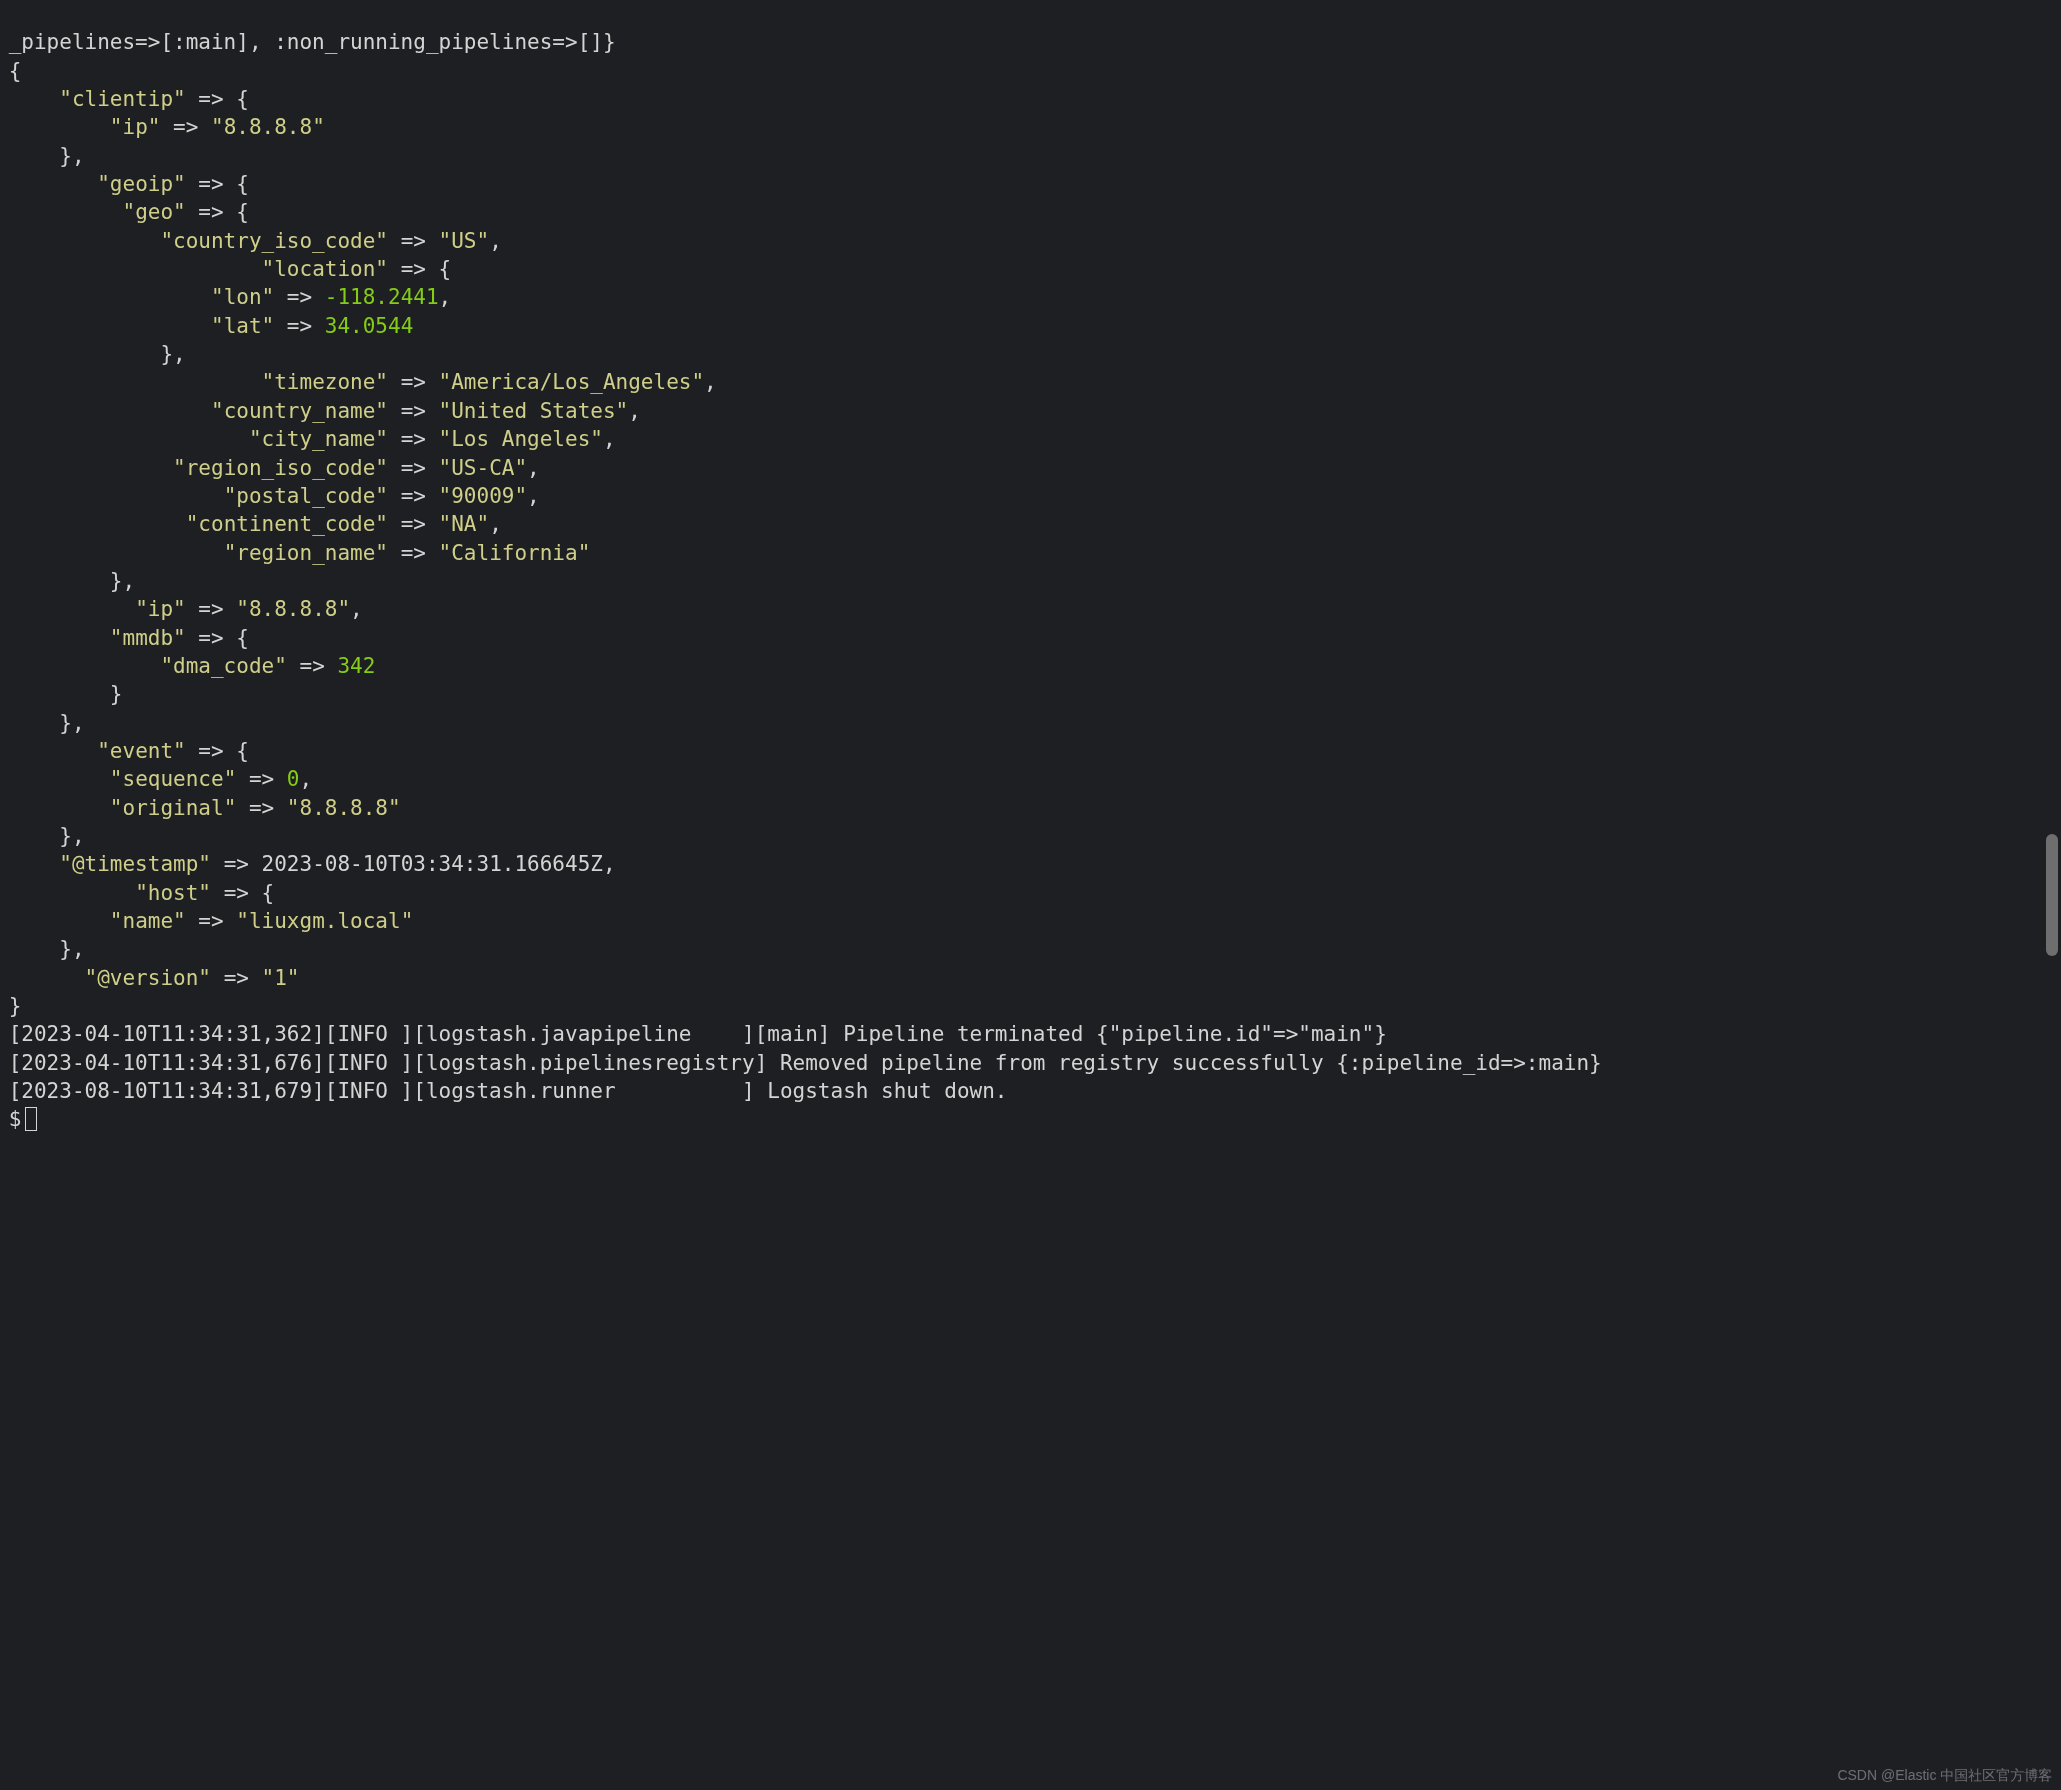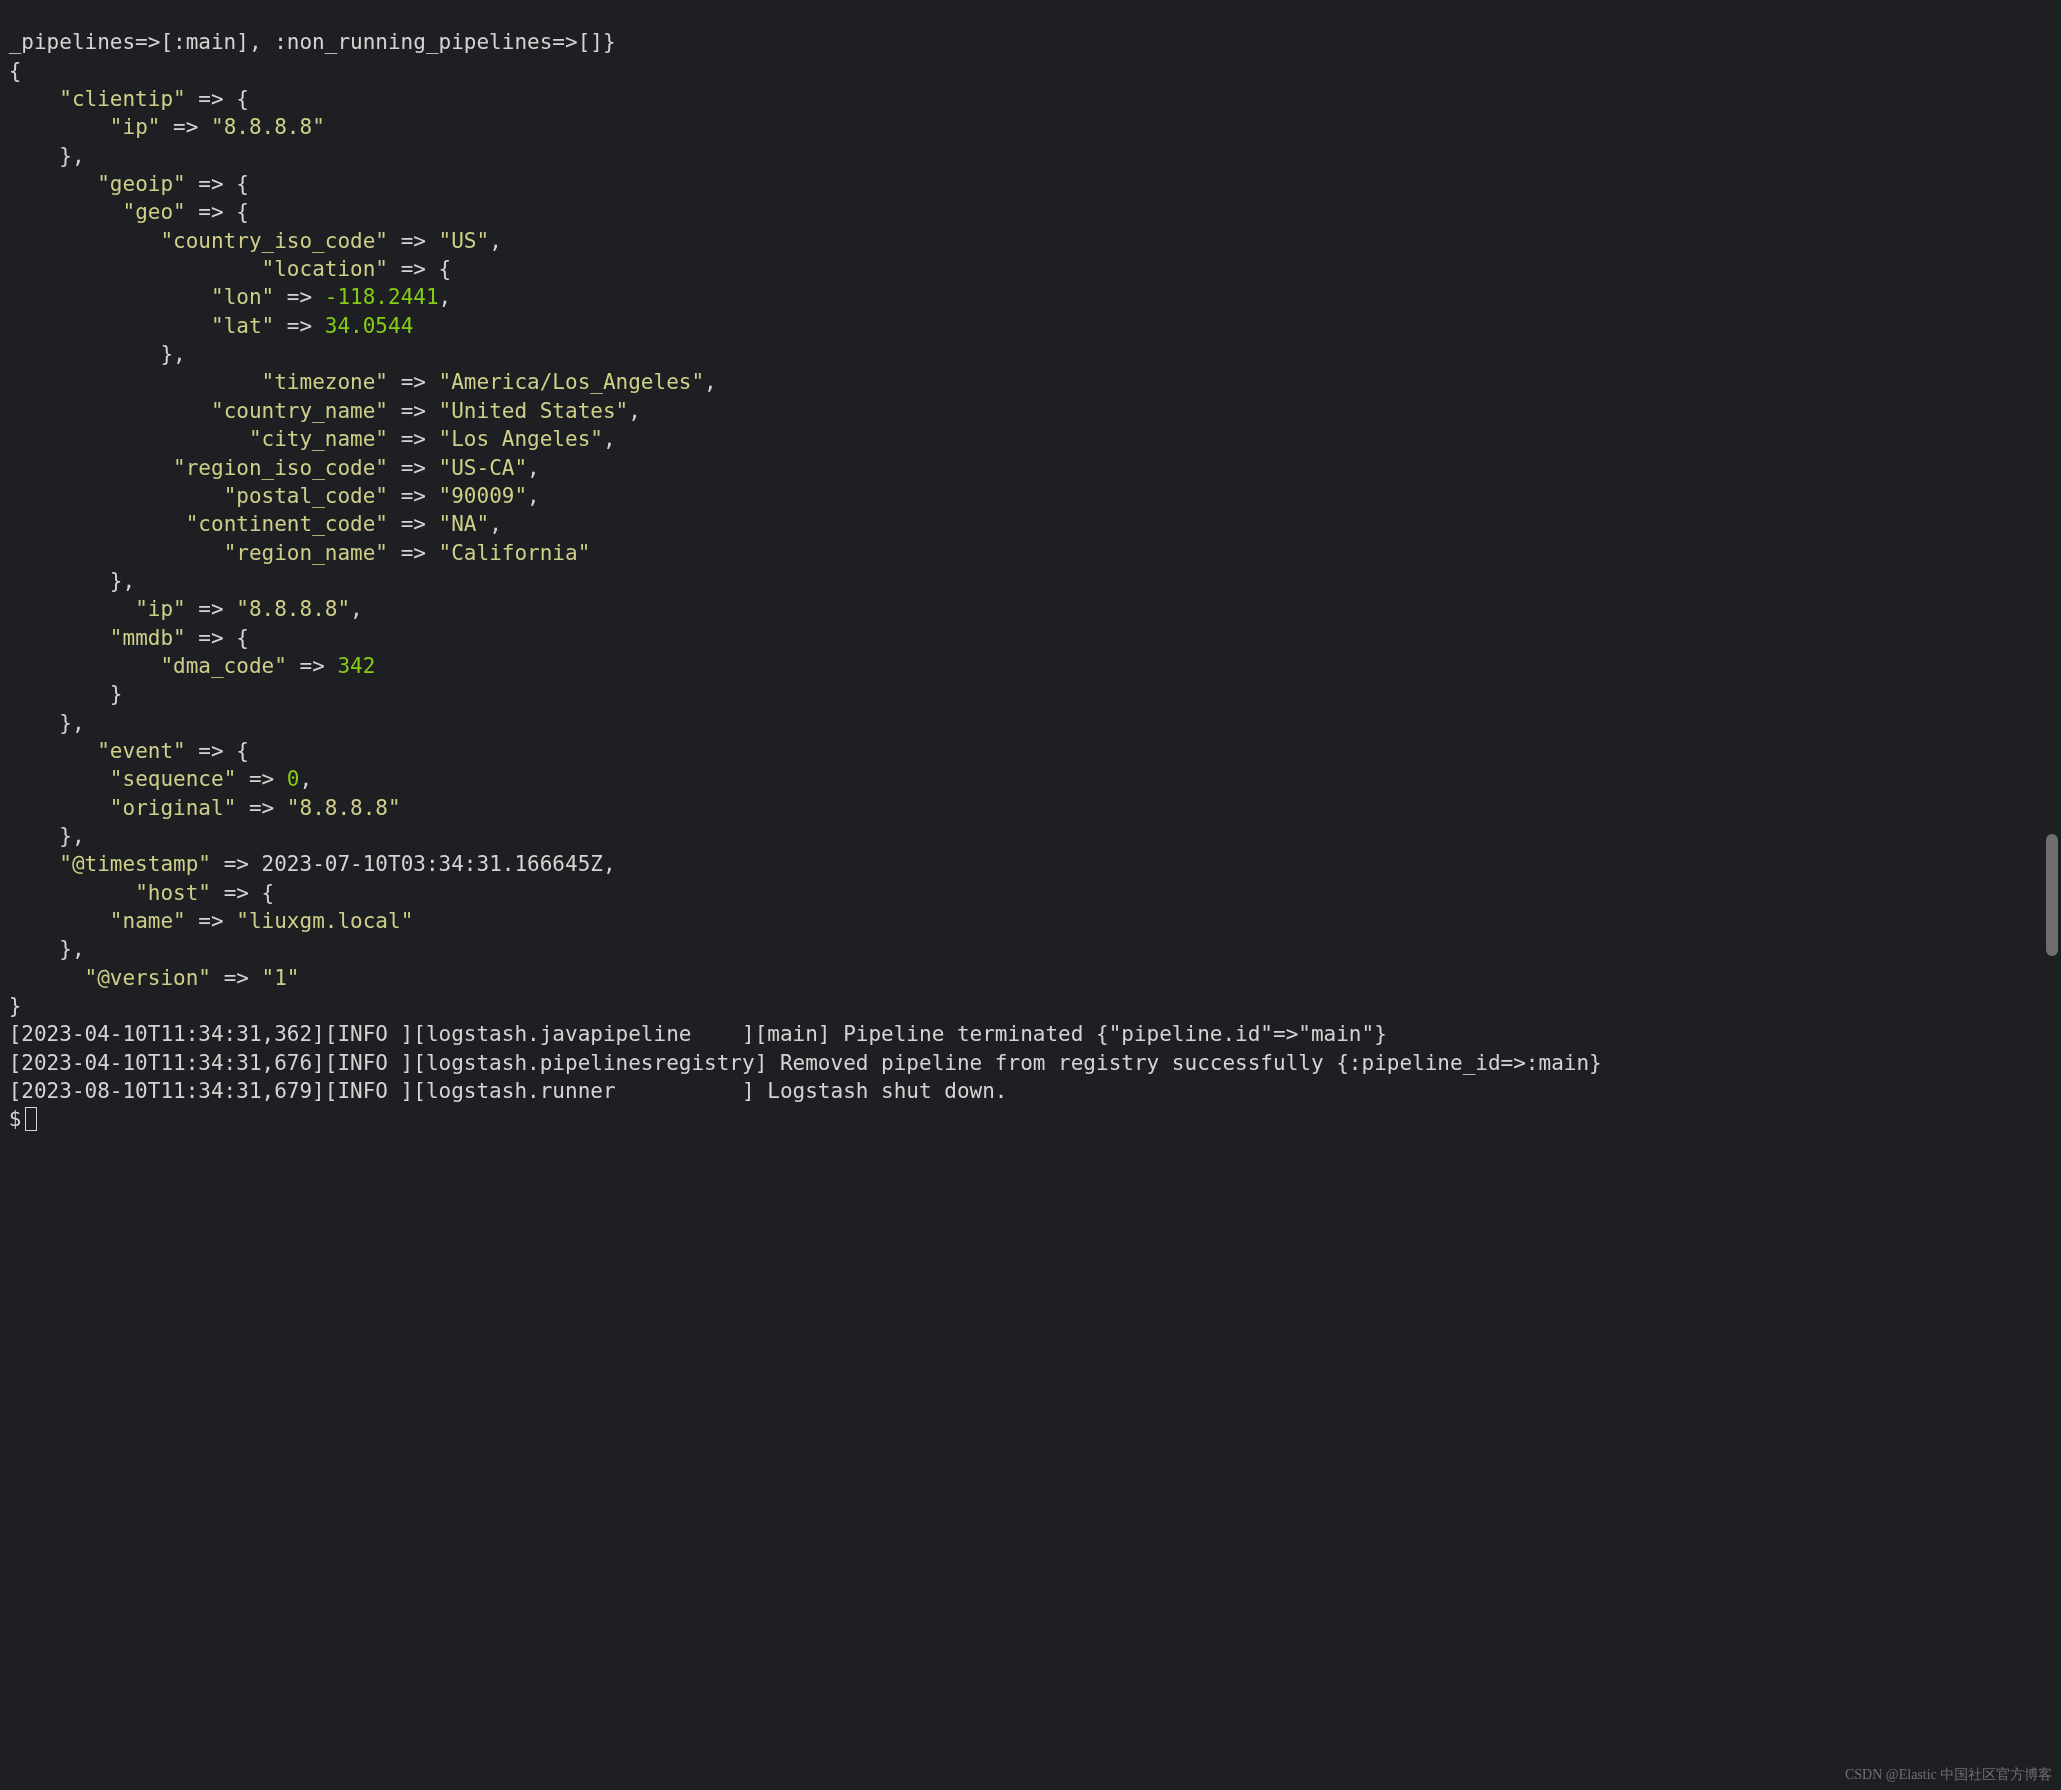--- a/index.html
+++ b/index.html
@@ -30,21 +30,21 @@
     border:0.9px solid #d4d4d4;
     vertical-align:text-bottom;
     margin-left:3.5px;
   }
   .watermark {
     position:absolute;
     right:8.7px;
     bottom:5.2px;
     font-size:14px;
     color:rgba(255,255,255,0.35);
-    font-family: Liberation Serif, serif;
+    font-family: Liberation Sans, sans-serif;
     white-space: nowrap;
   }
   .scrollbar-track {
     position:absolute;
     right:3.5px;
     top:0;
     width:12px;
     height:1790px;
   }
   .scrollbar-thumb {
@@ -83,21 +83,21 @@
 <span class="plain">        },</span>
 <span class="plain">          </span><span class="key">"ip"</span><span class="plain"> =&gt; </span><span class="str">"8.8.8.8"</span><span class="plain">,</span>
 <span class="plain">        </span><span class="key">"mmdb"</span><span class="plain"> =&gt; {</span>
 <span class="plain">            </span><span class="key">"dma_code"</span><span class="plain"> =&gt; </span><span class="num">342</span>
 <span class="plain">        }</span>
 <span class="plain">    },</span>
 <span class="plain">       </span><span class="key">"event"</span><span class="plain"> =&gt; {</span>
 <span class="plain">        </span><span class="key">"sequence"</span><span class="plain"> =&gt; </span><span class="num">0</span><span class="plain">,</span>
 <span class="plain">        </span><span class="key">"original"</span><span class="plain"> =&gt; </span><span class="str">"8.8.8.8"</span>
 <span class="plain">    },</span>
-<span class="plain">    </span><span class="key">"@timestamp"</span><span class="plain"> =&gt; </span><span class="plain">2023-07-10T03:34:31.166645Z</span><span class="plain">,</span>
+<span class="plain">    </span><span class="key">"@timestamp"</span><span class="plain"> =&gt; </span><span class="plain">2023-08-10T03:34:31.166645Z</span><span class="plain">,</span>
 <span class="plain">          </span><span class="key">"host"</span><span class="plain"> =&gt; {</span>
 <span class="plain">        </span><span class="key">"name"</span><span class="plain"> =&gt; </span><span class="str">"liuxgm.local"</span>
 <span class="plain">    },</span>
 <span class="plain">      </span><span class="key">"@version"</span><span class="plain"> =&gt; </span><span class="str">"1"</span>
 <span class="plain">}</span>
 <span class="plain" style="white-space:pre-wrap;word-break:break-all;display:inline-block;max-width:2025px;">[2023-04-10T11:34:31,362][INFO ][logstash.javapipeline    ][main] Pipeline terminated {"pipeline.id"=&gt;"main"}</span>
 <span class="plain" style="white-space:pre-wrap;word-break:break-all;display:inline-block;max-width:2025px;">[2023-04-10T11:34:31,676][INFO ][logstash.pipelinesregistry] Removed pipeline from registry successfully {:pipeline_id=&gt;:main}</span>
 <span class="plain">[2023-08-10T11:34:31,679][INFO ][logstash.runner          ] Logstash shut down.</span>
 <span class="plain">$</span><span class="cursor"></span>
 </div>

